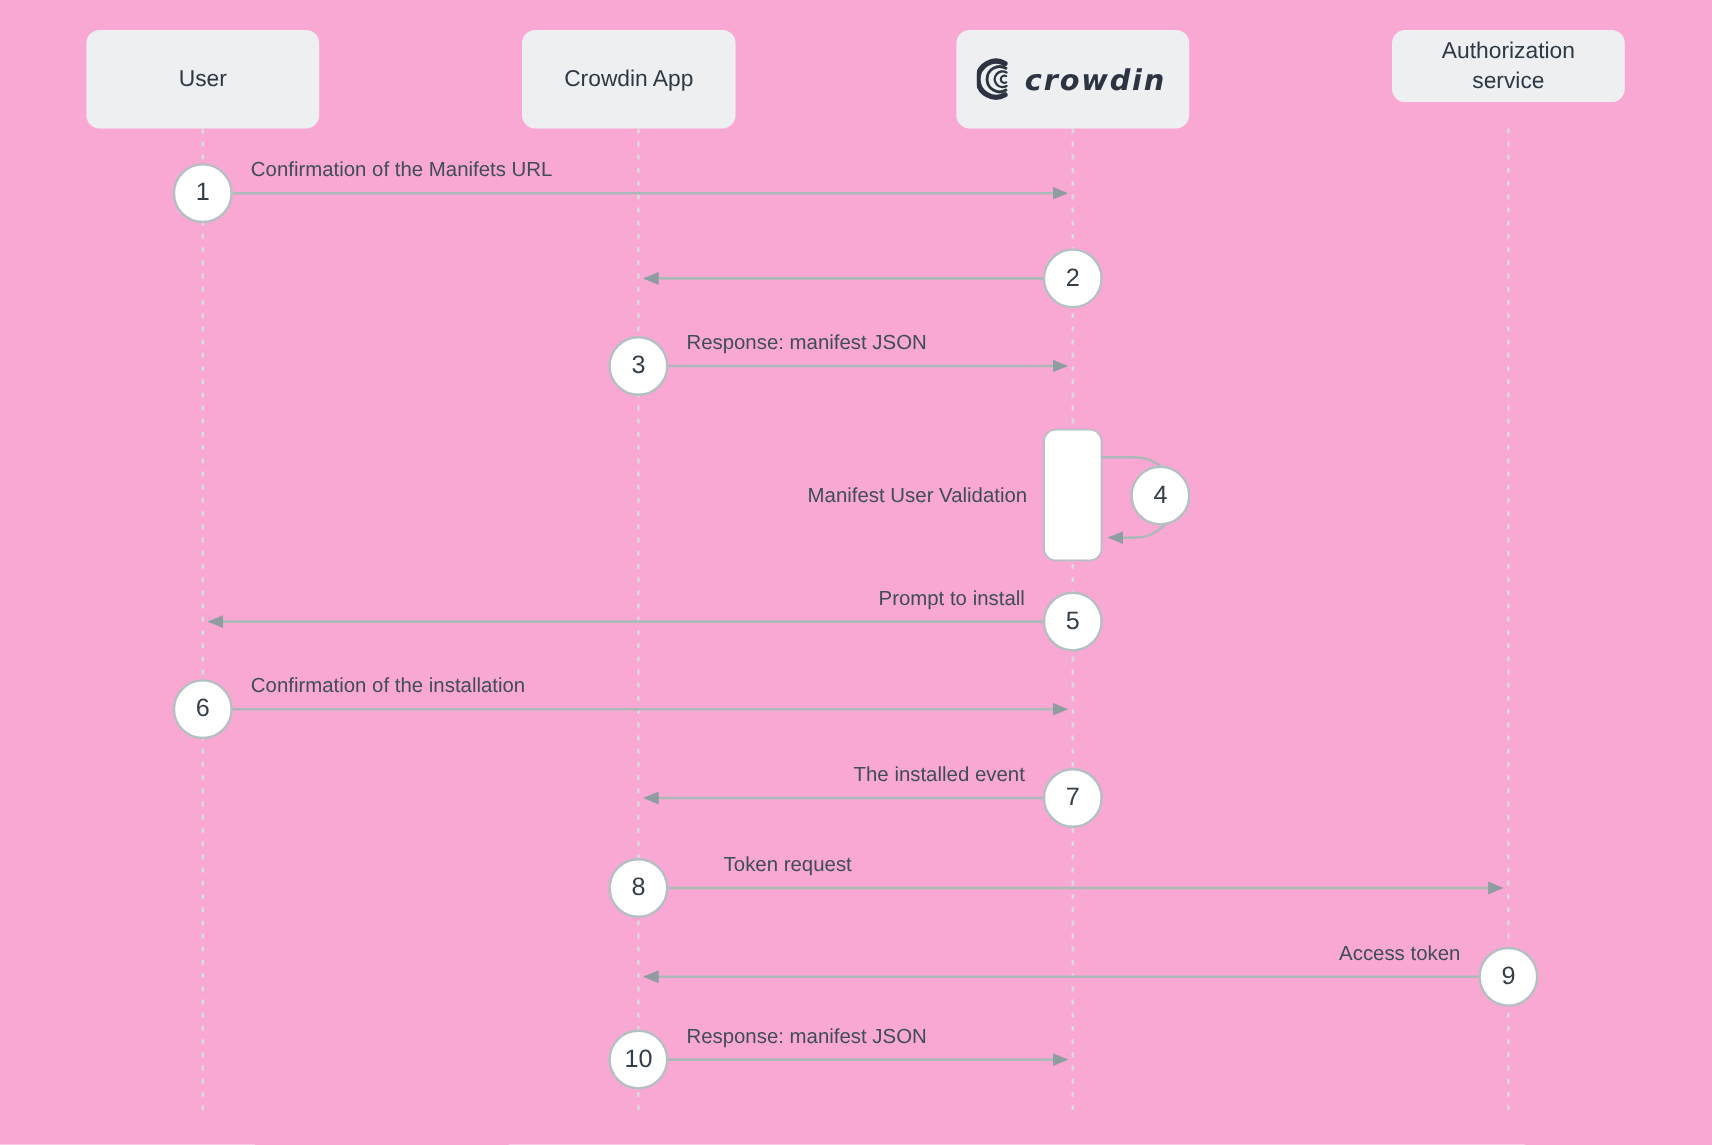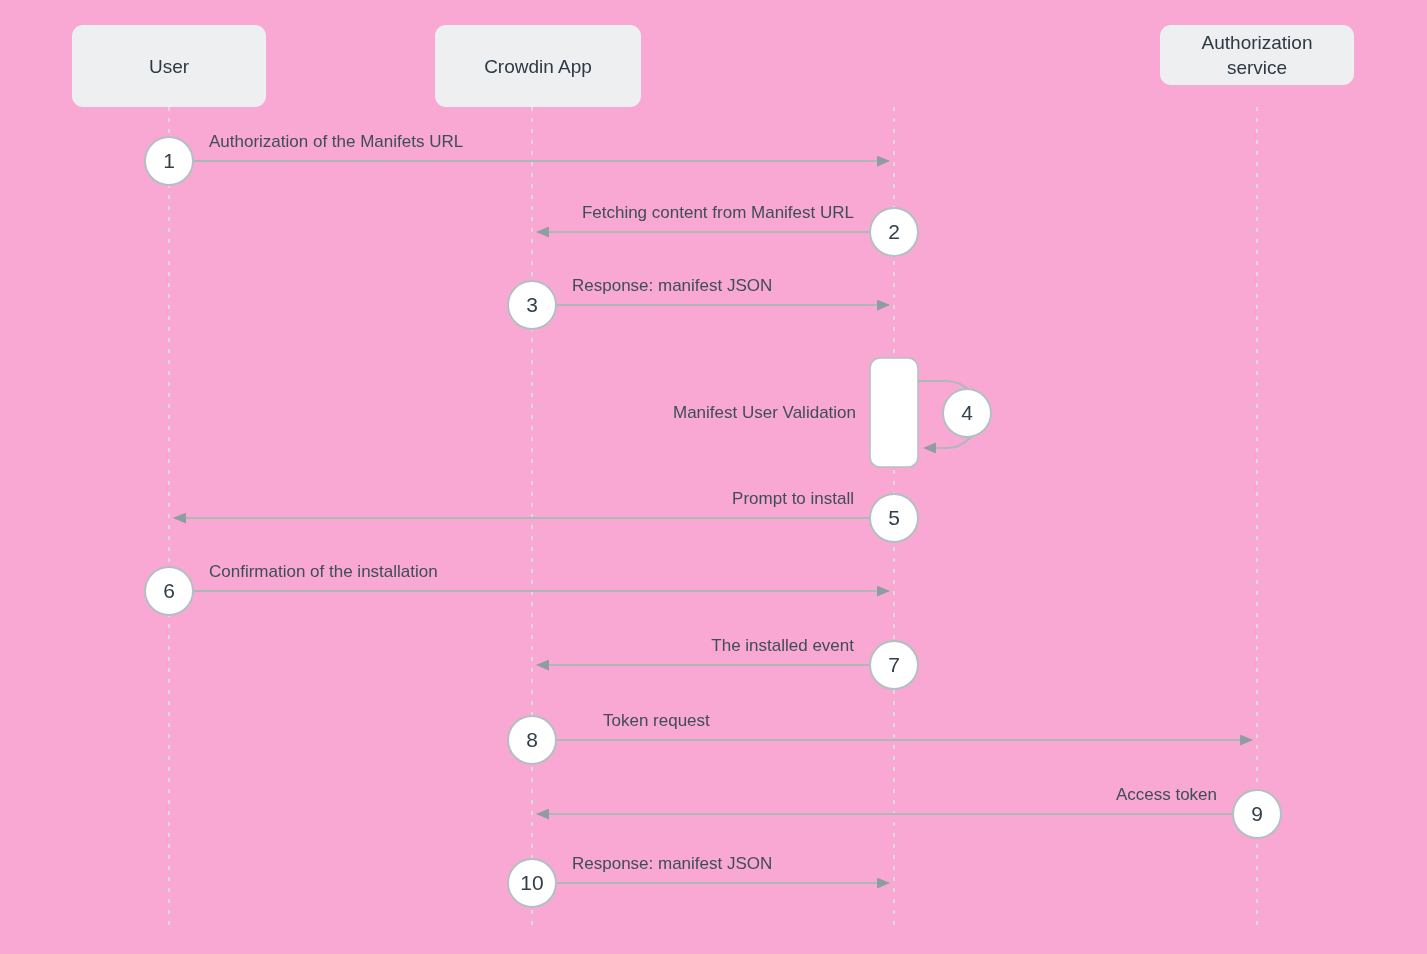--- a/index.html
+++ b/index.html
@@ -48,34 +48,44 @@
       <line x1="869" y1="518" x2="174" y2="518" stroke="#adb8b9" stroke-width="2.2" marker-end="url(#ah)"></line>
       <line x1="194" y1="591" x2="889" y2="591" stroke="#adb8b9" stroke-width="2.2" marker-end="url(#ah)"></line>
       <line x1="869" y1="665" x2="537" y2="665" stroke="#adb8b9" stroke-width="2.2" marker-end="url(#ah)"></line>
       <line x1="557" y1="740" x2="1252" y2="740" stroke="#adb8b9" stroke-width="2.2" marker-end="url(#ah)"></line>
       <line x1="1232" y1="814" x2="537" y2="814" stroke="#adb8b9" stroke-width="2.2" marker-end="url(#ah)"></line>
       <line x1="557" y1="883" x2="889" y2="883" stroke="#adb8b9" stroke-width="2.2" marker-end="url(#ah)"></line>
     </svg>
 <div class="actor-box" style="left: 72px; top: 25px; width: 194px; height: 82px;">
       <span class="actor-label">User</span>
     </div>
-    <div class="actor-box" style="left: 435px; top: 25px; width: 206px; height: 82px;">
+    <div class="actor-box" style="left: 435px; top: 25px; width: 178px; height: 82px;">
       <span class="actor-label">Crowdin App</span>
     </div>
+    <div class="actor-box" style="left: 797px; top: 25px; width: 194px; height: 82px;">
+  <svg class="logo-wrap" width="160" height="38" viewBox="0 0 160 38">
+    <g fill="none" stroke="#2d3441" stroke-linecap="round">
+      <path d="M23.5 6 A15 15 0 1 0 23.5 32" stroke-width="4.4"></path>
+      <path d="M24.3 9.9 A10.5 10.5 0 1 0 24.3 28.1" stroke-width="2.4"></path>
+      <path d="M24.75 13.4 A6.5 6.5 0 1 0 24.75 24.6" stroke-width="2"></path>
+      <path d="M24.5 16.4 A3 3 0 1 0 24.5 21.6" stroke-width="1.8"></path>
+    </g>
+    <text x="40" y="28" font-family="DejaVu Sans, sans-serif" font-style="italic" font-weight="bold" font-size="24" letter-spacing="1.5" fill="#2d3441">crowdin</text>
+  </svg>
+</div>
     <div class="actor-box" style="left: 1160px; top: 25px; width: 194px; height: 60px; align-items: center;">
       <span class="actor-label">Authorization service</span>
     </div>
     <div class="step-circle" style="left: 144px; top: 136px;">
       <span>1</span>
     </div>
-    <div class="msg-label" style="left: 209px; top: 131px;">Authorization of the Manifets URL</div>
+    <div class="msg-label" style="left: 209px; top: 131px;">Confirmation of the Manifets URL</div>
     <div class="step-circle" style="left: 869px; top: 207px;">
       <span>2</span>
     </div>
-    <div class="msg-label" style="right: 573px; top: 202px;">Fetching content from Manifest URL</div>
     <div class="step-circle" style="left: 507px; top: 280px;">
       <span>3</span>
     </div>
     <div class="msg-label" style="left: 572px; top: 275px;">Response: manifest JSON</div>
     <div class="step-circle" style="left: 942px; top: 388px;">
       <span>4</span>
     </div>
     <div class="msg-label" style="right: 571px; top: 402px;">Manifest User Validation</div>
     <div class="step-circle" style="left: 869px; top: 493px;">
       <span>5</span>

